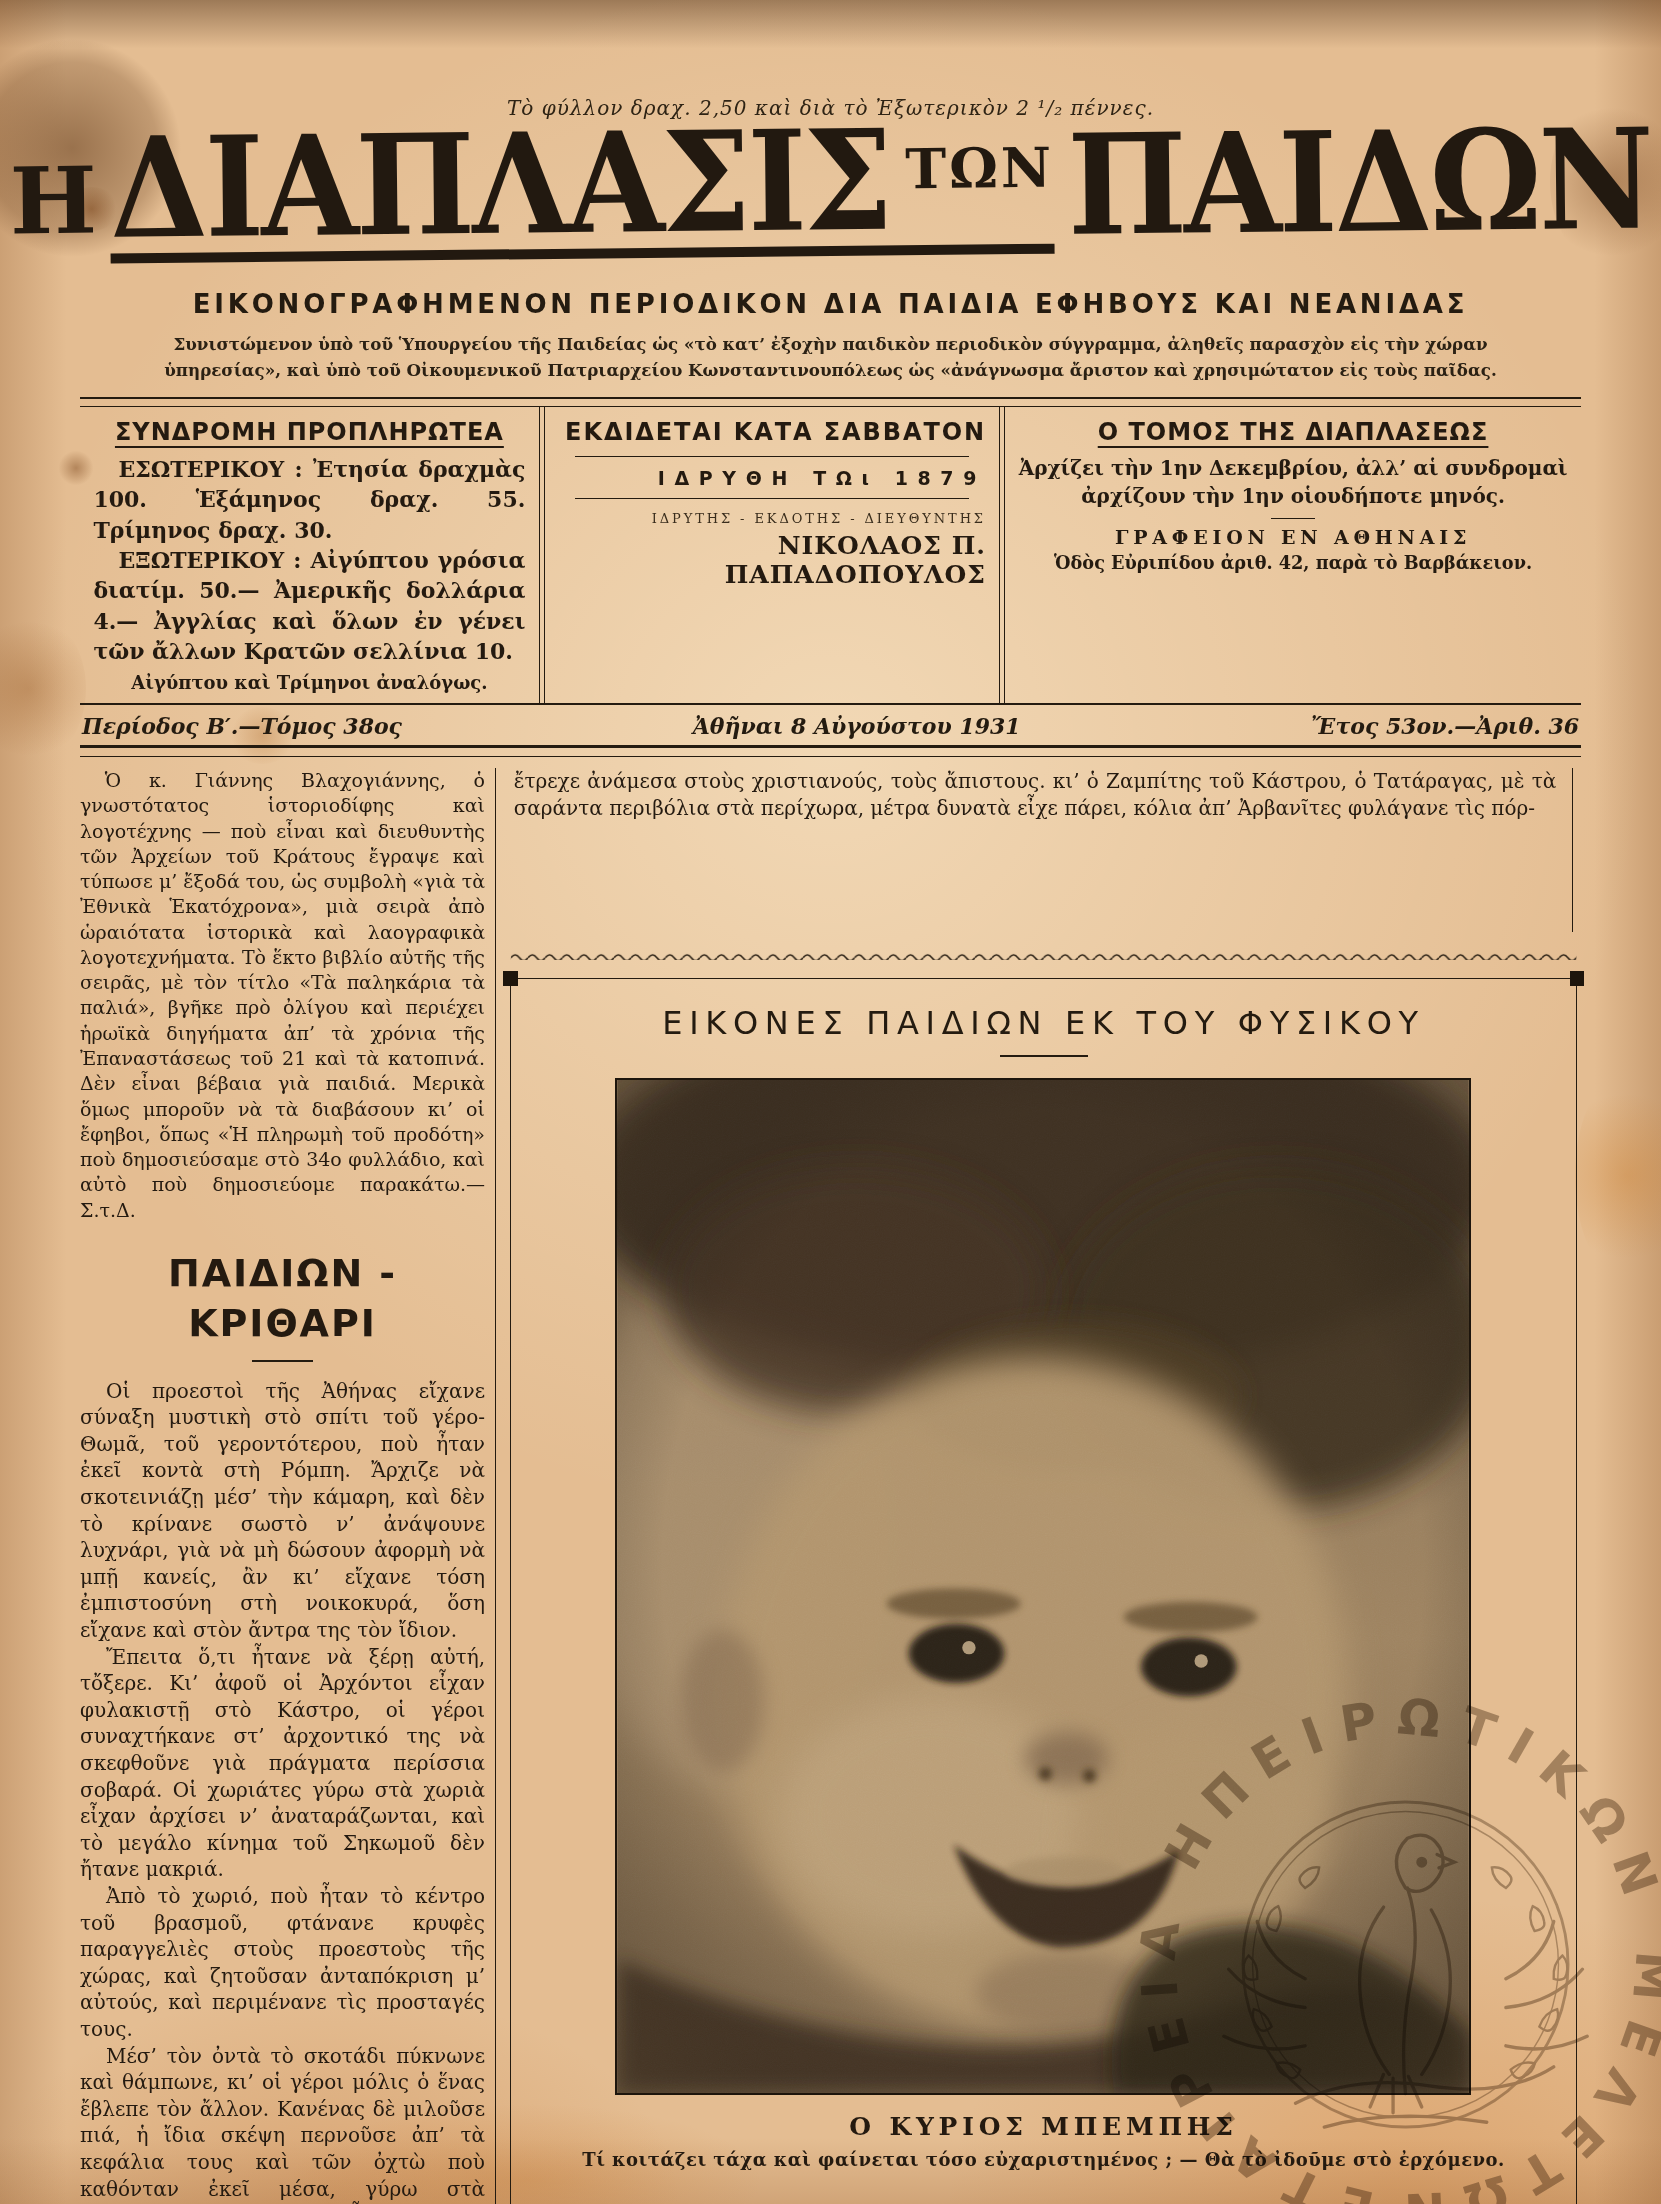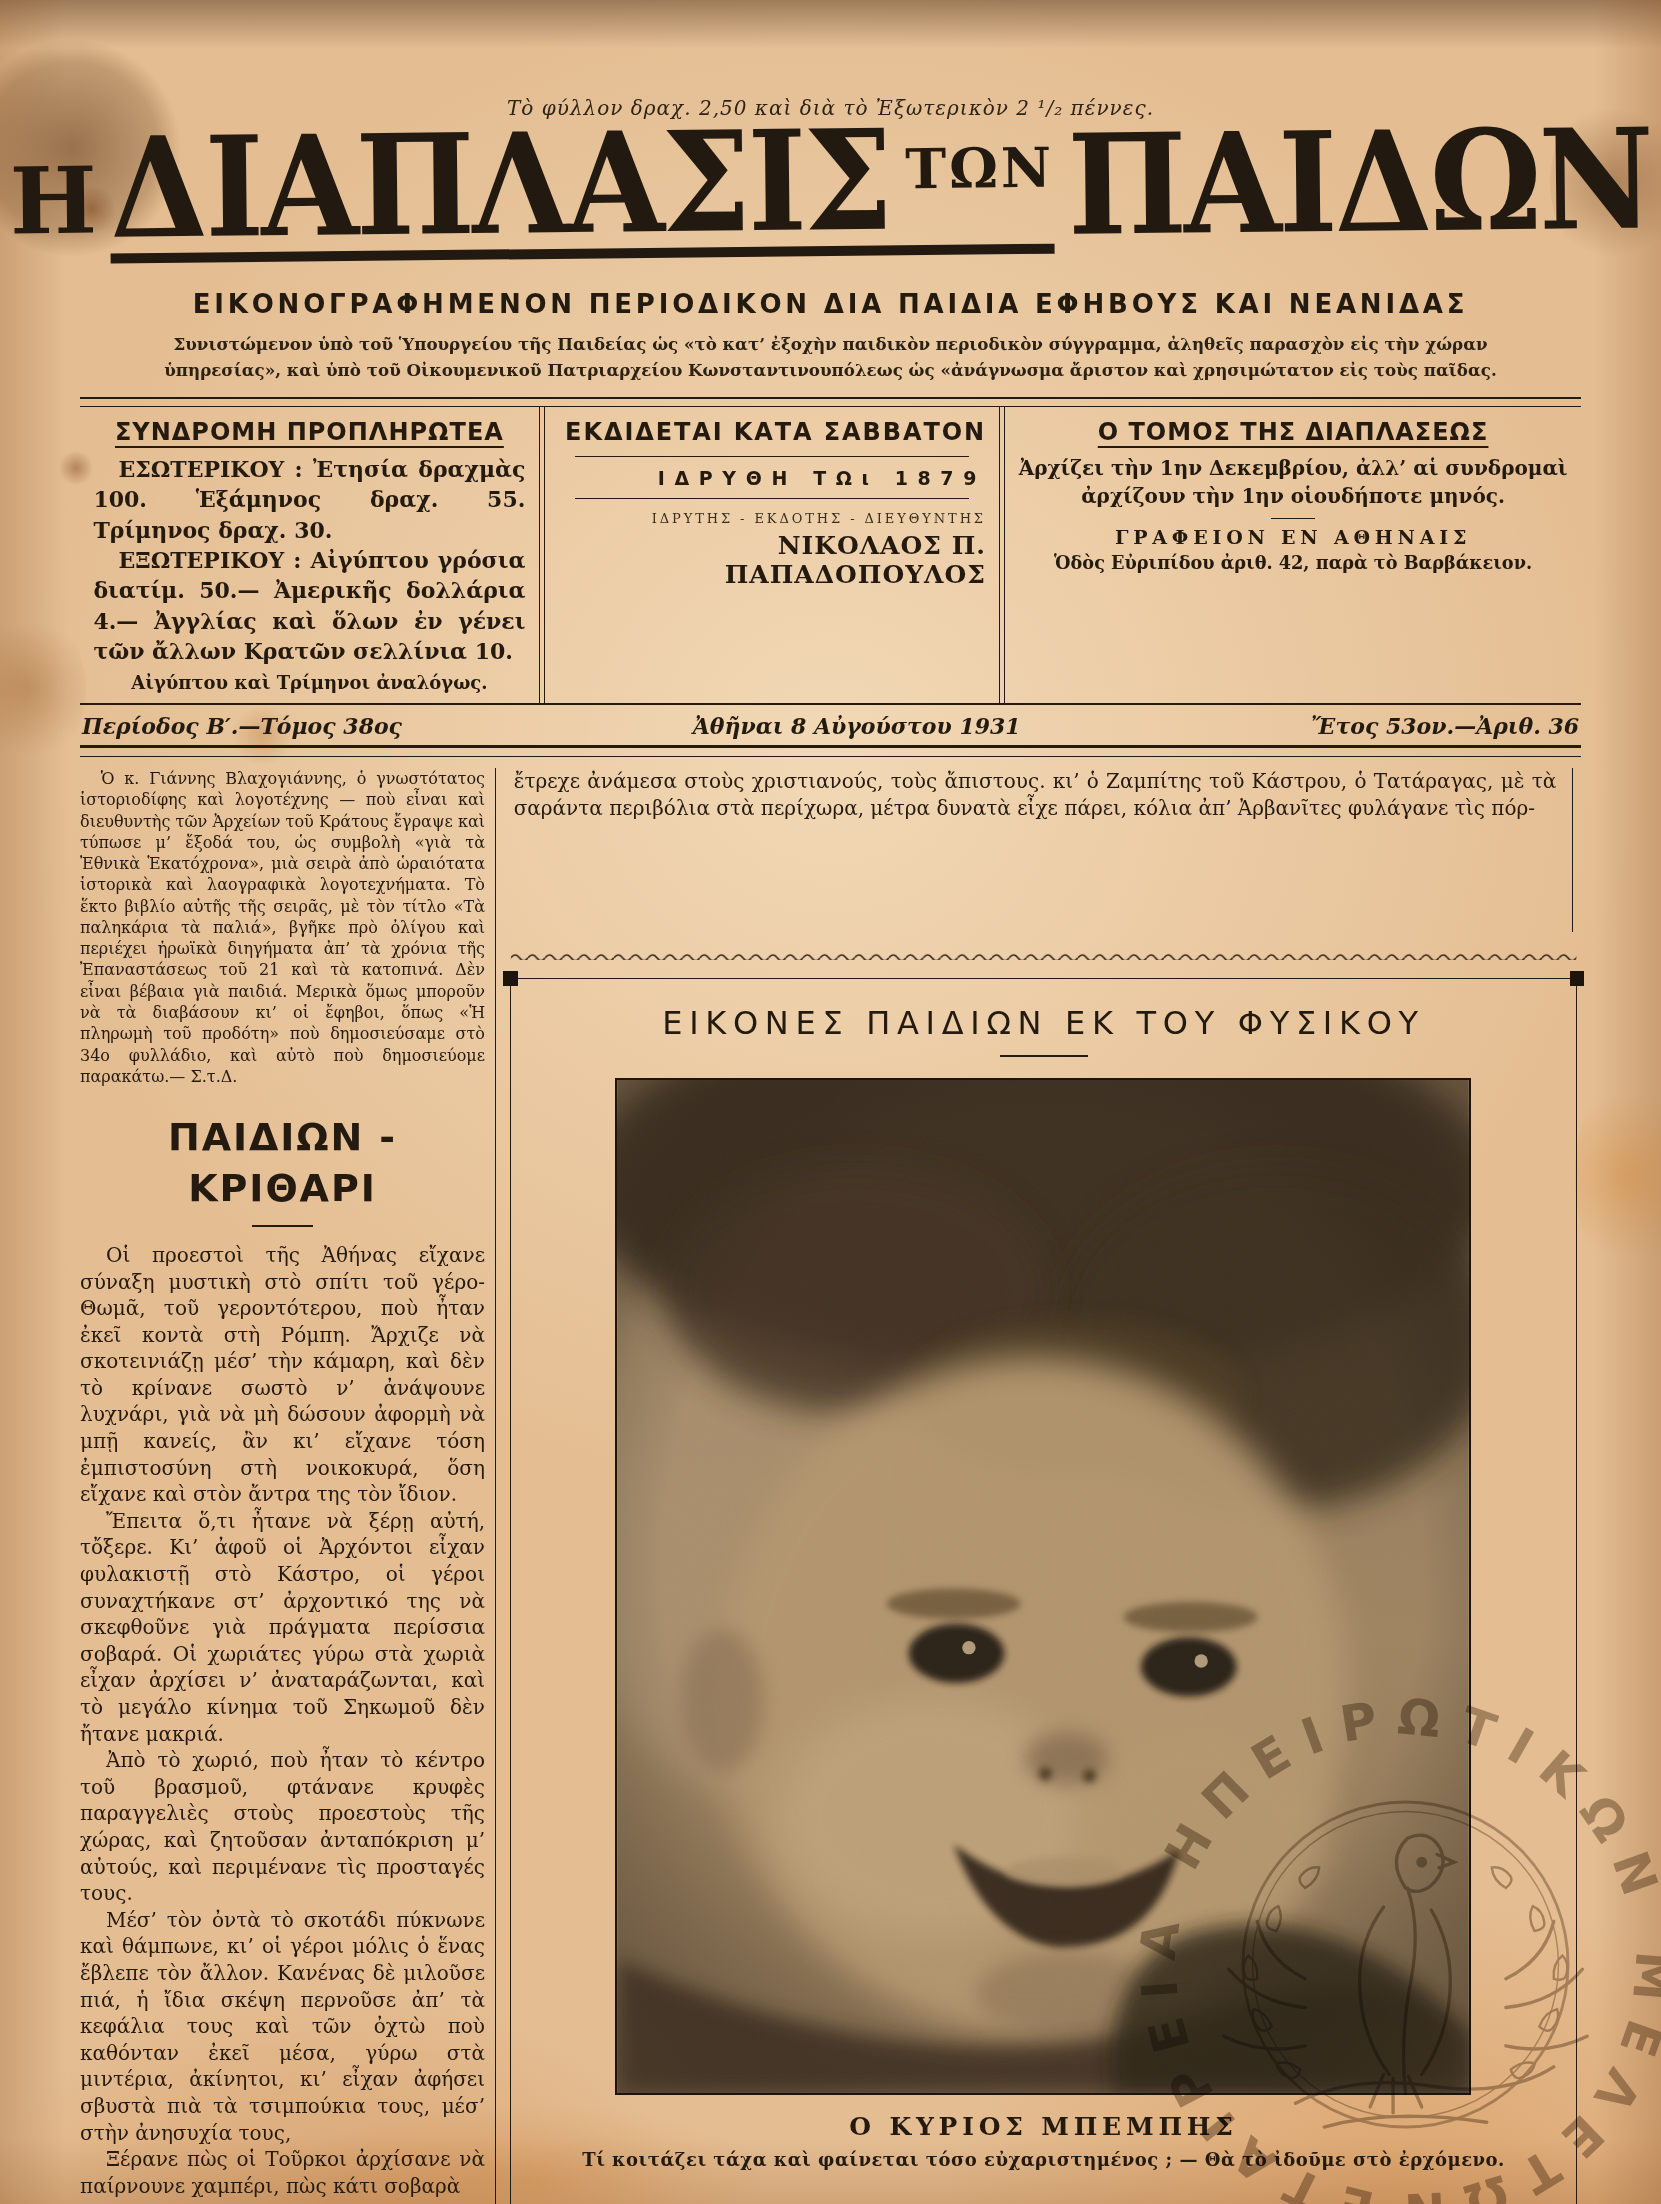--- a/index.html
+++ b/index.html
@@ -65,21 +65,21 @@
   .ib-office{font-weight:bold;font-size:19px;letter-spacing:4.8px;}
   .ib-addr{font-weight:bold;font-size:17.7px;margin-top:3.8px;}
 
   .dateline{display:flex;justify-content:space-between;align-items:baseline;padding:8.6px 1.9px 5.7px;
     font-style:italic;font-weight:bold;font-size:22px;color:#241b10;}
   .rule2b{height:7.6px;border-top:3.8px solid #241b10;border-bottom:1.9px solid #241b10;}
 
   .bodygrid{display:flex;align-items:stretch;margin-top:11.5px;height:1529px;}
   .col-left{width:405px;font-size:20px;line-height:1.33;text-align:justify;}
   .col-left p{margin:0;text-indent:1.3em;}
-  .note{font-size:16px;}
+  .note{font-size:19px;}
   .vline-main{width:1.9px;background:#241b10;margin:0 9.6px;}
   .rightarea{flex:1;display:flex;flex-direction:column;}
   .cont-row{display:flex;}
   .cont-col{flex:1;font-size:20px;line-height:1.34;text-align:justify;padding:0 7.6px;}
   .vline-sub{width:1.9px;background:#241b10;margin:0 7.6px;height:164px;}
   .article-head{margin:25px 0 9.6px;text-align:center;}
   .article-title{font-family:"DejaVu Sans",sans-serif;font-weight:bold;font-size:38px;letter-spacing:1.9px;}
   .article-title-rule{width:61px;border-top:2.9px solid #241b10;margin:11.5px auto 15.3px;}
 
   .wavy{margin:13.4px 3.8px 0;}

